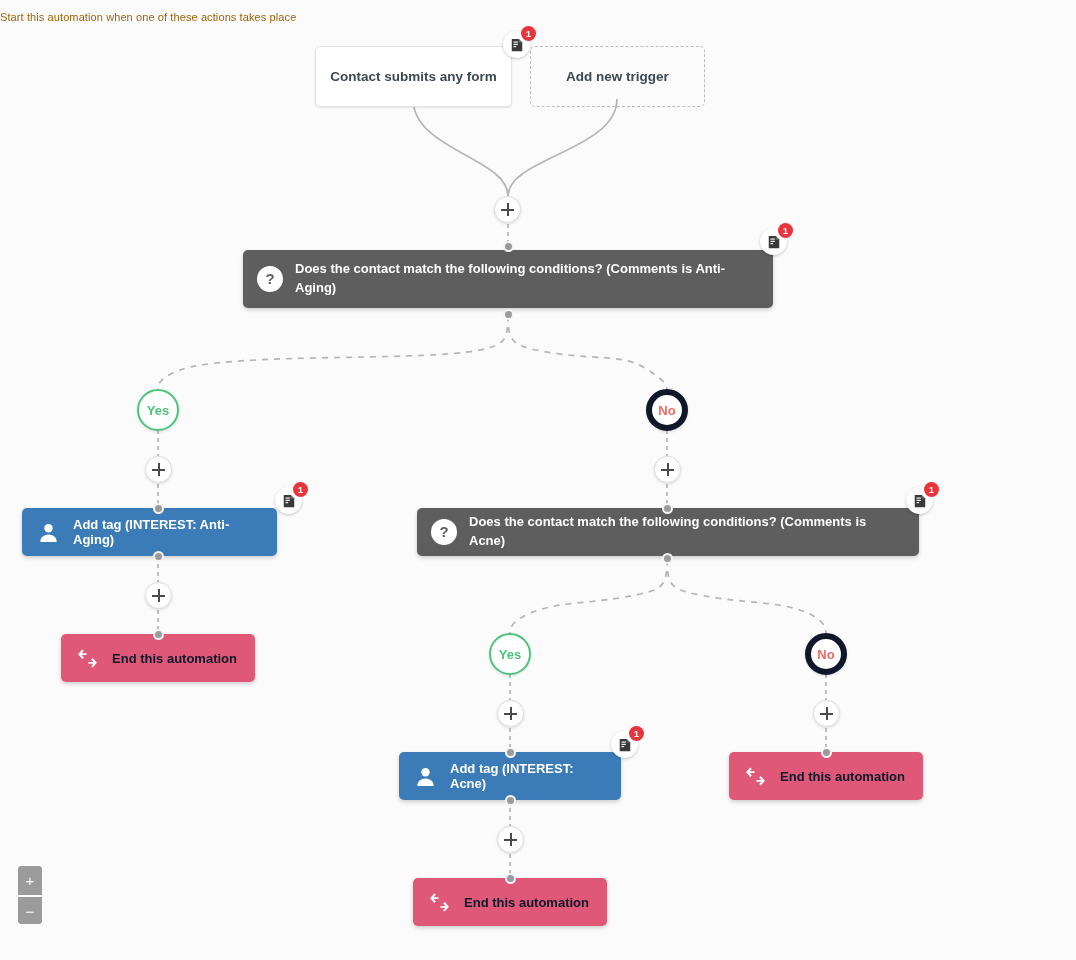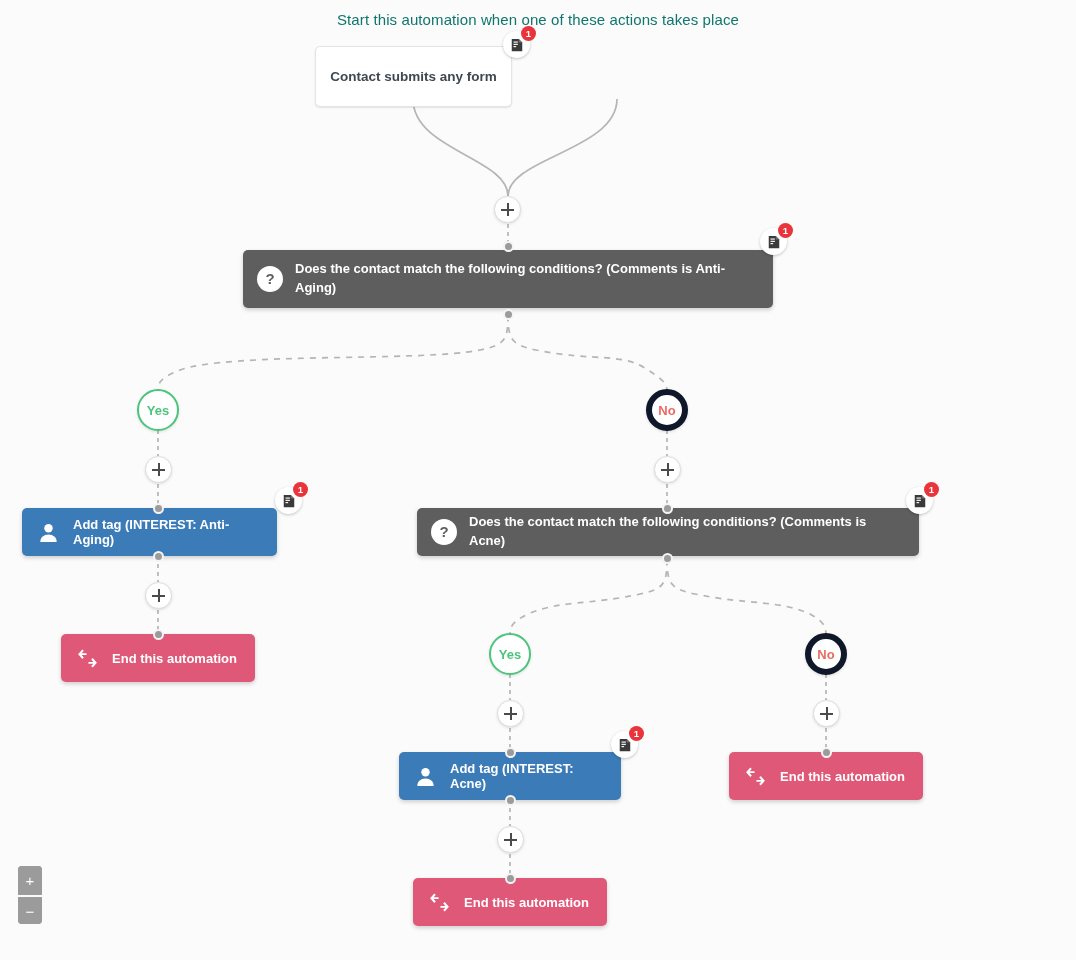--- a/index.html
+++ b/index.html
@@ -16,23 +16,23 @@
   #wires {
     position: absolute; left: 0; top: 0;
     width: 1076px; height: 960px;
     pointer-events: none;
   }
 
   .headline {
     position: absolute;
     left: 0; top: 11px;
     width: 1076px;
-    text-align: center;
-    font-size: 15px;
-    color: #0f766e;
+    text-align: left;
+    font-size: 11px;
+    color: #a16207;
     letter-spacing: .1px;
   }
 
   
   .node {
     position: absolute;
     display: flex;
     align-items: center;
     border-radius: 5px;
     z-index: 3;
@@ -84,21 +84,21 @@
     color: #fff;
     font-size: 13px;
     font-weight: bold;
     padding: 0 18px 0 14px;
     height: 48px;
   }
   
   .act-pink {
     background: #e05878;
     box-shadow: 0 2px 4px rgba(0,0,0,.18);
-    color: #ffffff;
+    color: #0f172a;
     font-size: 13px;
     font-weight: bold;
     padding: 0 18px 0 14px;
     height: 48px;
     justify-content: center;
   }
   .node-ico {
     flex: 0 0 auto;
     width: 24px; height: 24px;
     margin-right: 13px;
@@ -245,20 +245,23 @@
     <svg width="14" height="14" viewBox="0 0 16 16" aria-hidden="true">
       <path d="M2 1h8l4 4v10H2z" fill="#3a3a3a"></path>
       <path d="M10 1v4h4" fill="#6f6f6f"></path>
       <rect x="4" y="4" width="5" height="1.3" fill="#ffffff"></rect>
       <rect x="4" y="6.6" width="5" height="1.3" fill="#ffffff"></rect>
       <rect x="4" y="9.2" width="3" height="1.3" fill="#ffffff"></rect>
     </svg>
     <span class="count">1</span>
   </div>
 
+  <div class="node trigger dashed" style="left:530px; top:46px; width:175px;">
+    <span>Add new trigger</span>
+  </div>
 
   <div class="plus" style="left:494px; top:196px;"></div>
   <div class="knob" style="left:503px; top:241px;"></div>
 
   <div class="node cond" style="left:243px; top:250px; width:530px;">
     <span class="qmark">?</span>
     <span>Does the contact match the following conditions? (Comments is Anti-Aging)</span>
   </div>
   <div class="note" style="left:760px; top:228px;">
     <svg width="14" height="14" viewBox="0 0 16 16" aria-hidden="true">

